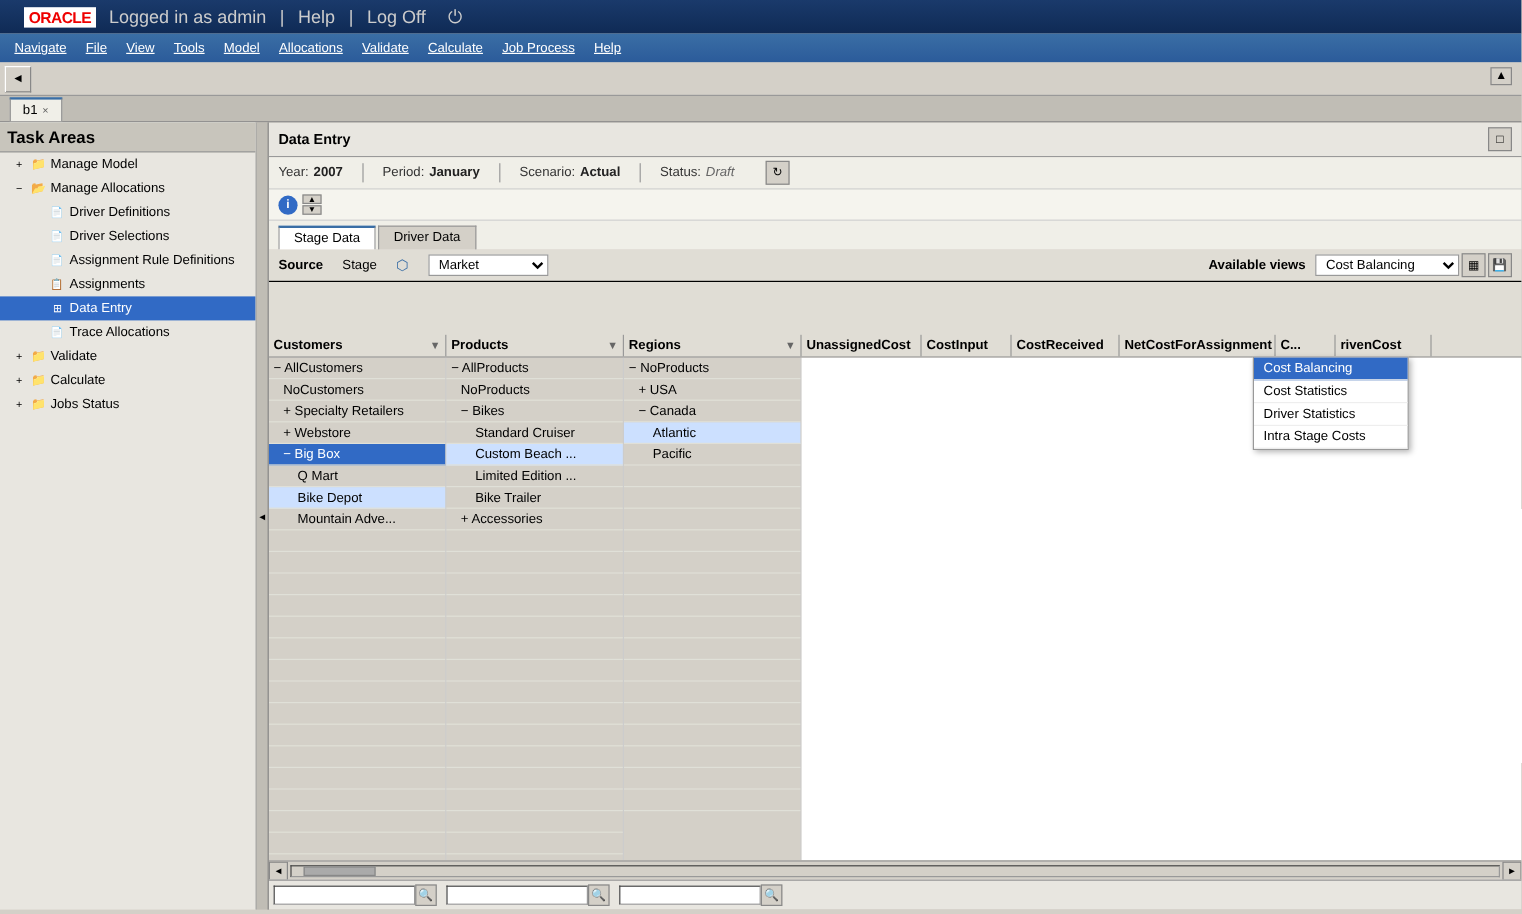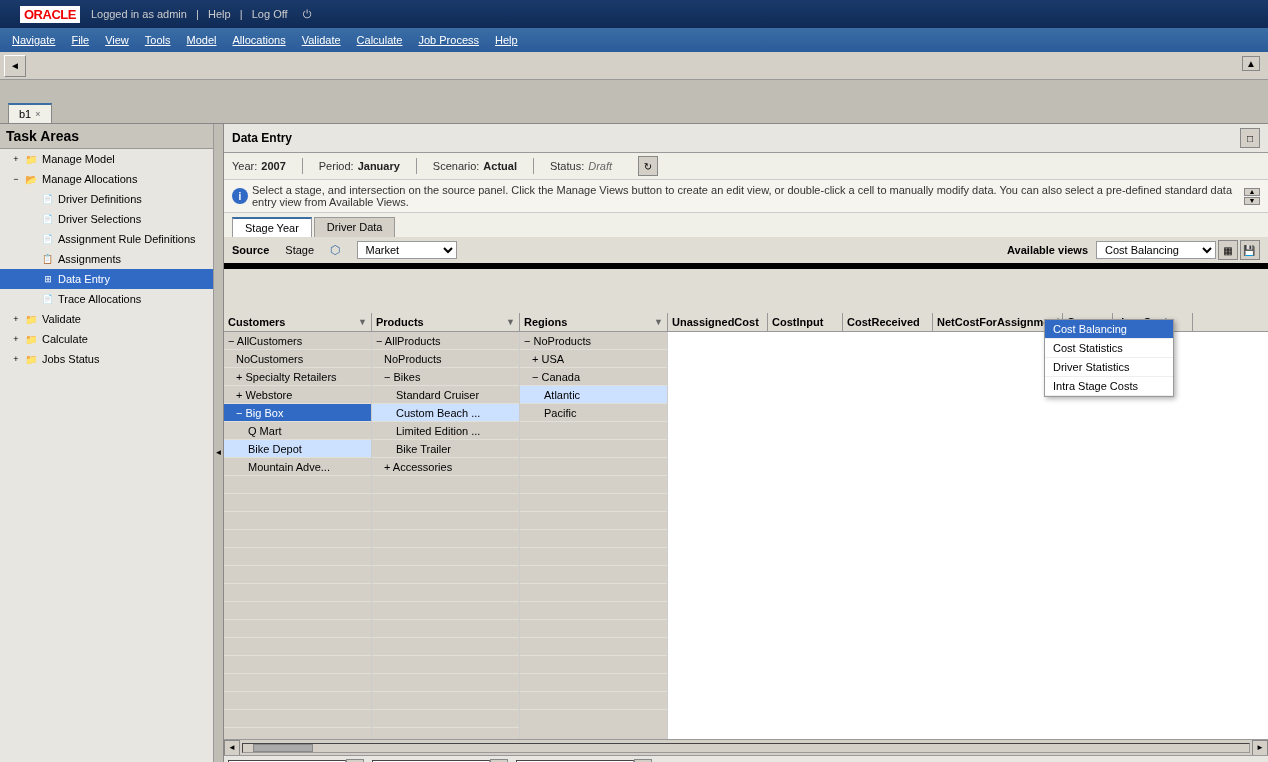--- a/index.html
+++ b/index.html
@@ -23,21 +23,21 @@
       margin-right: 8px;
       letter-spacing: -0.5px;
     }
     #topbar .app-title {
       color: #ccc;
       font-size: 11px;
       flex: 1;
     }
     #topbar .top-links {
       color: #ccc;
-      font-size: 11px;
+      font-size: 15px;
     }
     #topbar .top-links span { margin: 0 3px; cursor: pointer; }
 
     
     #menubar {
       background: linear-gradient(to bottom, #3a6ea5, #2b5b9a);
       height: 24px;
       display: flex;
       align-items: center;
       padding: 0 4px;
@@ -69,21 +69,21 @@
       display: flex;
       align-items: center;
       justify-content: center;
       font-size: 10px;
       margin-right: 2px;
     }
 
     
     #tab-bar {
       background: #c0bdb5;
-      height: 44px;
+      height: 22px;
       display: flex;
       align-items: flex-end;
       padding-left: 8px;
       border-bottom: 1px solid #888;
     }
     .tab {
       background: #e8e6e0;
       border: 1px solid #888;
       border-bottom: none;
       padding: 3px 10px;
@@ -206,21 +206,21 @@
       border: 1px solid #999;
       border-bottom: none;
       background: #d4d0c8;
       margin-right: 2px;
     }
     .stage-tab.active { background: white; border-top: 2px solid #3a6ea5; }
 
     
     #source-header {
       background: #e0ddd5;
-      border-bottom: 6px solid #000000;
+      border-bottom: 1px solid #000000;
       display: flex;
       align-items: center;
       padding: 3px 8px;
     }
     .source-label { font-weight: bold; margin-right: 16px; font-size: 11px; }
     .stage-selector { display: flex; align-items: center; gap: 16px; font-size: 11px; }
     .stage-icon { color: #3a6ea5; font-size: 12px; }
     .stage-select {
       border: 1px solid #999;
       padding: 1px 4px;
@@ -547,29 +547,28 @@
         <span class="yp-label">Status:</span>
         <span class="draft-text">Draft</span>
       </div>
       <div style="margin-left:8px;">
         <div class="icon-btn">↻</div>
       </div>
     </div>
 
     <div id="info-bar">
       <div class="info-icon">i</div>
-      <span style="flex:1; color:#333;">Select a stage, and intersection on the source panel. Click the Manage Views button to create an edit view, or double-click a cell to manually modify data. You can also select a pre-defined standard data entry view from Available Views.</span>
       <div style="display:flex; flex-direction:column; gap:1px;">
         <div style="width:16px;height:8px;background:#d4d0c8;border:1px solid #888;cursor:pointer;display:flex;align-items:center;justify-content:center;font-size:7px;">▲</div>
         <div style="width:16px;height:8px;background:#d4d0c8;border:1px solid #888;cursor:pointer;display:flex;align-items:center;justify-content:center;font-size:7px;">▼</div>
       </div>
     </div>
 
     <div id="stage-tabs">
-      <div class="stage-tab active">Stage Year</div>
+      <div class="stage-tab active">Stage Data</div>
       <div class="stage-tab">Driver Data</div>
     </div>
 
     <div id="source-header">
       <span class="source-label">Source</span>
       <div class="stage-selector">
         <span>Stage</span>
         <span class="stage-icon">⬡</span>
         <select class="stage-select">
           <option>Market</option>

